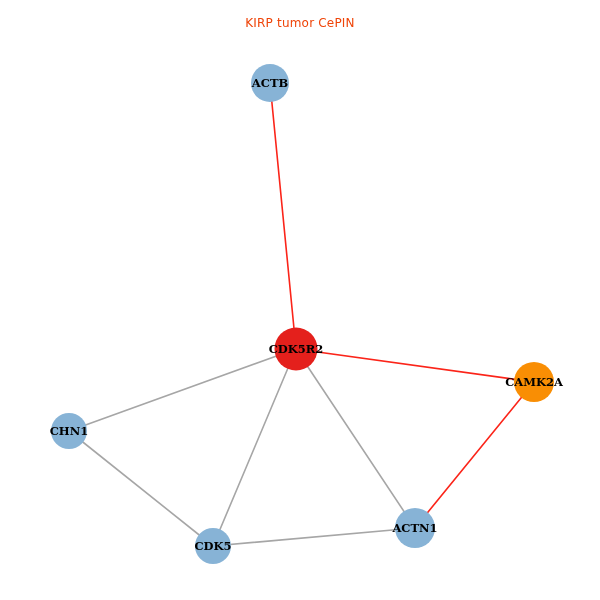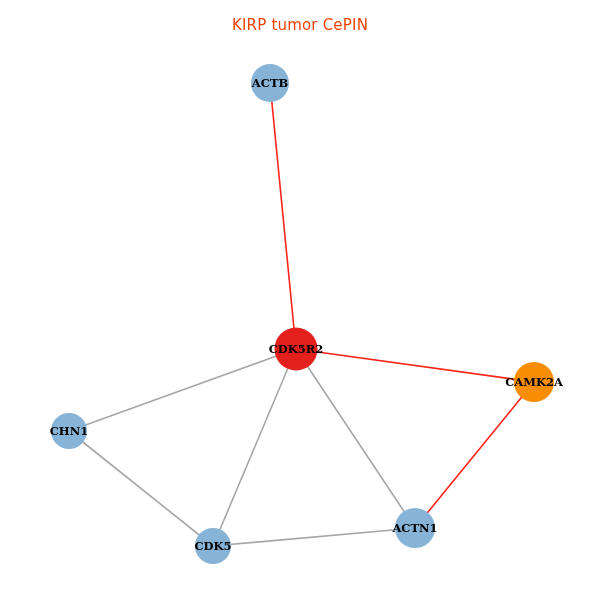--- a/index.html
+++ b/index.html
@@ -15,21 +15,21 @@
     overflow: hidden;
     font-family: "DejaVu Serif", "Liberation Serif", serif;
   }
   #plot-title {
     position: absolute;
     left: 0;
     top: 16px;
     width: 600px;
     text-align: center;
     font-family: "DejaVu Sans", "Liberation Sans", sans-serif;
-    font-size: 15px;
+    font-size: 12px;
     letter-spacing: 0.2px;
     color: #ef4408;
     white-space: pre;
   }
   #network-svg {
     position: absolute;
     left: 0;
     top: 0;
     width: 600px;
     height: 600px;

